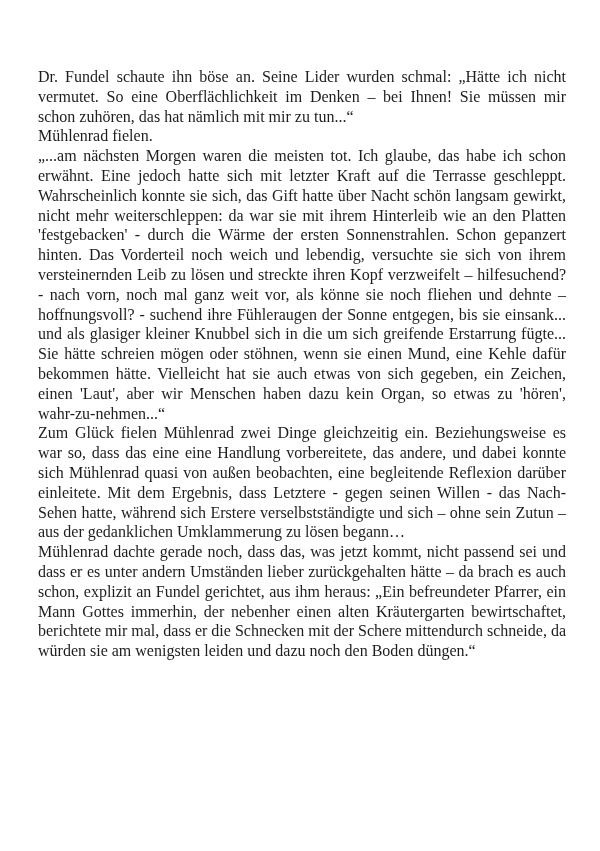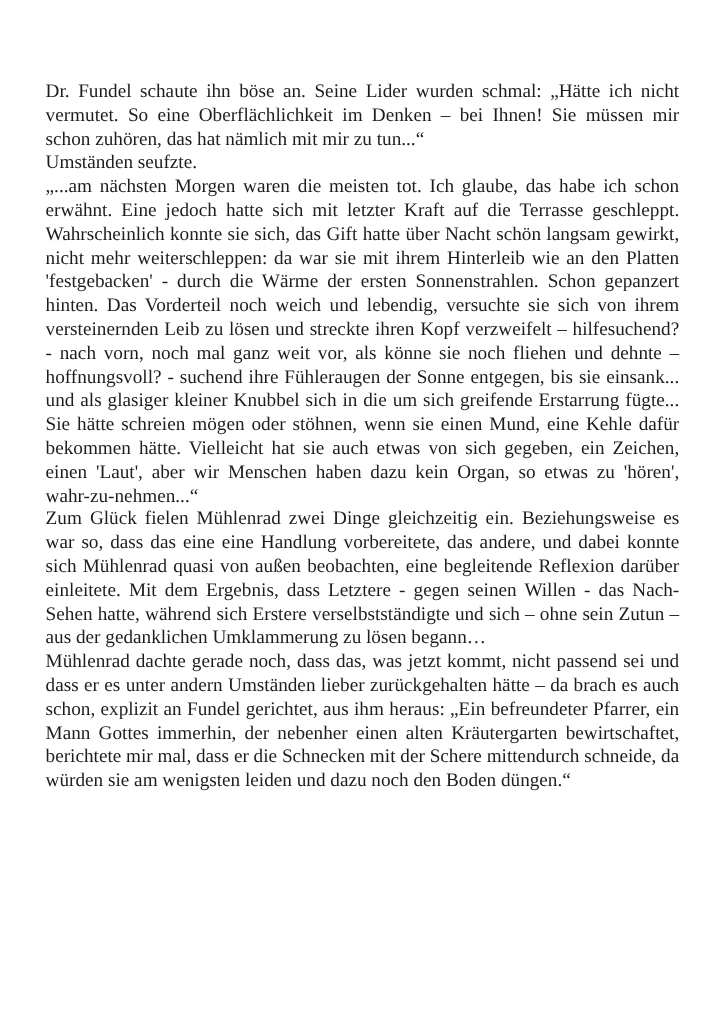--- a/index.html
+++ b/index.html
@@ -33,18 +33,18 @@
     padding: 0;
     text-indent: 0;
   }
 </style>
 </head>
 <body>
 
 <div class="page">
   <div class="text-block">
     <p>Dr. Fundel schaute ihn böse an. Seine Lider wurden schmal: „Hätte ich nicht vermutet. So eine Oberflächlichkeit im Denken – bei Ihnen! Sie müssen mir schon zuhören, das hat nämlich mit mir zu tun...“</p>
-    <p>Umständen seufzte.</p>
+    <p>Mühlenrad fielen.</p>
     <p>„...am nächsten Morgen waren die meisten tot. Ich glaube, das habe ich schon erwähnt. Eine jedoch hatte sich mit letzter Kraft auf die Terrasse geschleppt. Wahrscheinlich konnte sie sich, das Gift hatte über Nacht schön langsam gewirkt, nicht mehr weiterschleppen: da war sie mit ihrem Hinterleib wie an den Platten 'festgebacken' - durch die Wärme der ersten Sonnenstrahlen. Schon gepanzert hinten. Das Vorderteil noch weich und lebendig, versuchte sie sich von ihrem versteinernden Leib zu lösen und streckte ihren Kopf verzweifelt – hilfesuchend? - nach vorn, noch mal ganz weit vor, als könne sie noch fliehen und dehnte – hoffnungsvoll? - suchend ihre Fühleraugen der Sonne entgegen, bis sie einsank... und als glasiger kleiner Knubbel sich in die um sich greifende Erstarrung fügte... Sie hätte schreien mögen oder stöhnen, wenn sie einen Mund, eine Kehle dafür bekommen hätte. Vielleicht hat sie auch etwas von sich gegeben, ein Zeichen, einen 'Laut', aber wir Menschen haben dazu kein Organ, so etwas zu 'hören', wahr-zu-nehmen...“</p>
     <p>Zum Glück fielen Mühlenrad zwei Dinge gleichzeitig ein. Beziehungsweise es war so, dass das eine eine Handlung vorbereitete, das andere, und dabei konnte sich Mühlenrad quasi von außen beobachten, eine begleitende Reflexion darüber einleitete. Mit dem Ergebnis, dass Letztere - gegen seinen Willen - das Nach-Sehen hatte, während sich Erstere verselbstständigte und sich – ohne sein Zutun – aus der gedanklichen Umklammerung zu lösen begann…</p>
     <p>Mühlenrad dachte gerade noch, dass das, was jetzt kommt, nicht passend sei und dass er es unter andern Umständen lieber zurückgehalten hätte – da brach es auch schon, explizit an Fundel gerichtet, aus ihm heraus: „Ein befreundeter Pfarrer, ein Mann Gottes immerhin, der nebenher einen alten Kräutergarten bewirtschaftet, berichtete mir mal, dass er die Schnecken mit der Schere mittendurch schneide, da würden sie am wenigsten leiden und dazu noch den Boden düngen.“</p>
   </div>
 </div>
 
 </body></html>

